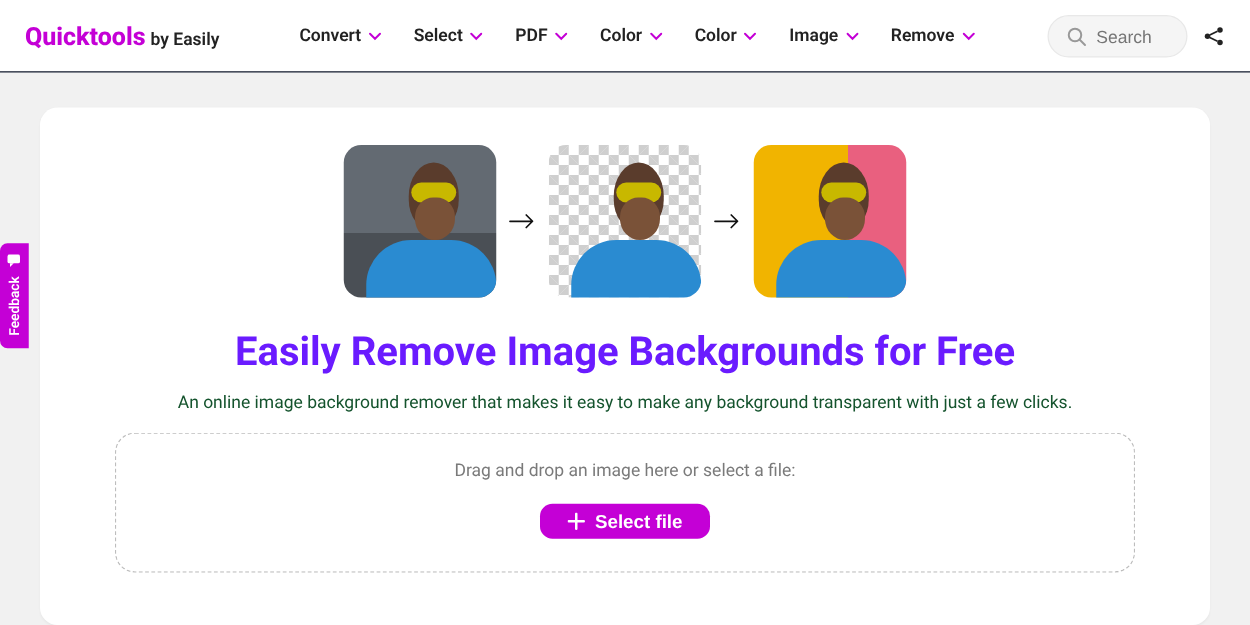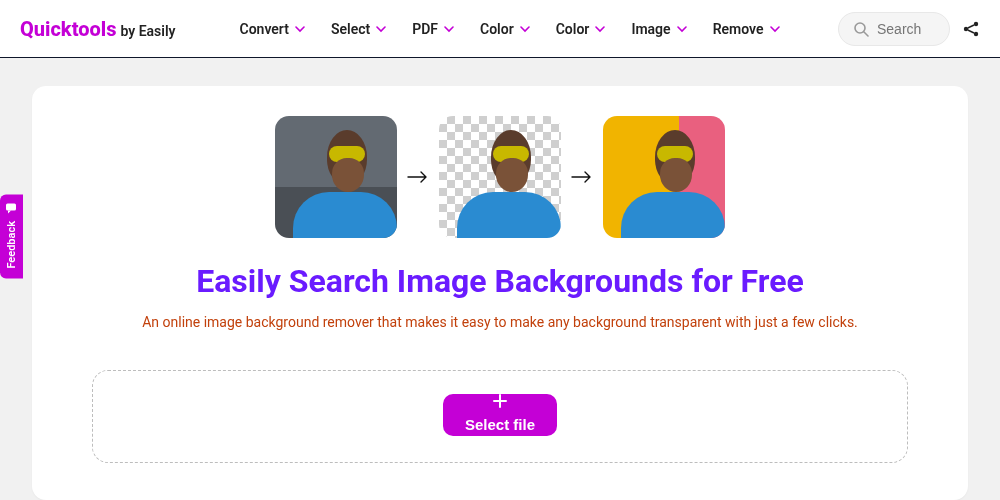--- a/index.html
+++ b/index.html
@@ -33,24 +33,24 @@
   
   .bg-room { background: linear-gradient(#636a72 0 58%, #4a4f55 58% 100%); }
   .bg-checker { background-color:#fff; background-image:
      linear-gradient(45deg,#cfcfcf 25%,transparent 25%),
      linear-gradient(-45deg,#cfcfcf 25%,transparent 25%),
      linear-gradient(45deg,transparent 75%,#cfcfcf 75%),
      linear-gradient(-45deg,transparent 75%,#cfcfcf 75%);
      background-size:16px 16px; background-position:0 0,0 8px,8px -8px,-8px 0; }
   .bg-color { background: linear-gradient(90deg,#f1b400 0 62%, #e9607f 62% 100%); }
   .hero-title { text-align: center; color: #6a1bff; font-size: 32px; font-weight: 700; margin-bottom: 14px; }
-  .hero-sub { text-align: center; color: #c2410c; font-size: 14px; margin-bottom: 40px; }
+  .hero-sub { text-align: center; color: #14532d; font-size: 14px; margin-bottom: 16px; }
   .dropzone { border: 1.5px dashed #bdbdbd; border-radius: 16px; padding: 22px 10px 26px 10px; text-align: center; }
   .dz-text { color: #7a7a7a; font-size: 14px; margin-bottom: 18px; }
-  .select-btn { display: inline-flex; align-items: center; gap: 8px; background: #c400d6; color: #fff; font-weight: 700; font-size: 15px; border: none; border-radius: 10px; height: 42px; padding: 0 22px; cursor: pointer; flex-direction: column; }
+  .select-btn { display: inline-flex; align-items: center; gap: 8px; background: #c400d6; color: #fff; font-weight: 700; font-size: 15px; border: none; border-radius: 10px; height: 28px; padding: 0 22px; cursor: pointer; }
   svg { display: block; }
 </style>
 </head>
 <body>
 
 <div class="header">
   <div class="brand">
     <span class="brand-q">Quicktools</span>
     <span class="brand-by">by Easily</span>
   </div>
@@ -177,24 +177,25 @@
       <div class="thumb bg-color">
         <div class="person">
             <div class="shirt"></div>
             <div class="head"></div>
             <div class="wrap"></div>
             <div class="face"></div>
           </div>
       </div>
     </div>
 
-    <h1 class="hero-title">Easily Search Image Backgrounds for Free</h1>
+    <h1 class="hero-title">Easily Remove Image Backgrounds for Free</h1>
     <p class="hero-sub">An online image background remover that makes it easy to make any background transparent with just a few clicks.</p>
 
     <div class="dropzone">
+      <div class="dz-text">Drag and drop an image here or select a file:</div>
       <button class="select-btn">
         <span>
           <svg width="14" height="14" viewBox="0 0 14 14">
               <path d="M7 1 V13 M1 7 H13" stroke="#fff" stroke-width="2" stroke-linecap="round"></path>
             </svg>
         </span>
         <span>Select file</span>
       </button>
     </div>
 

